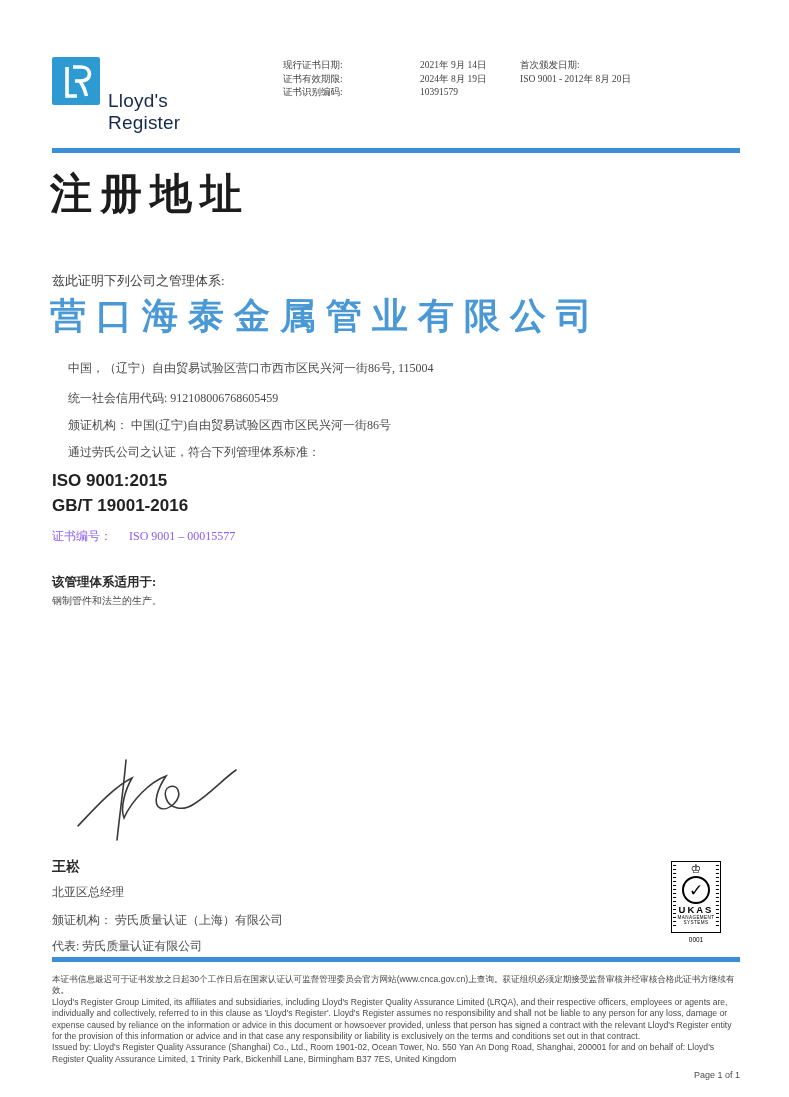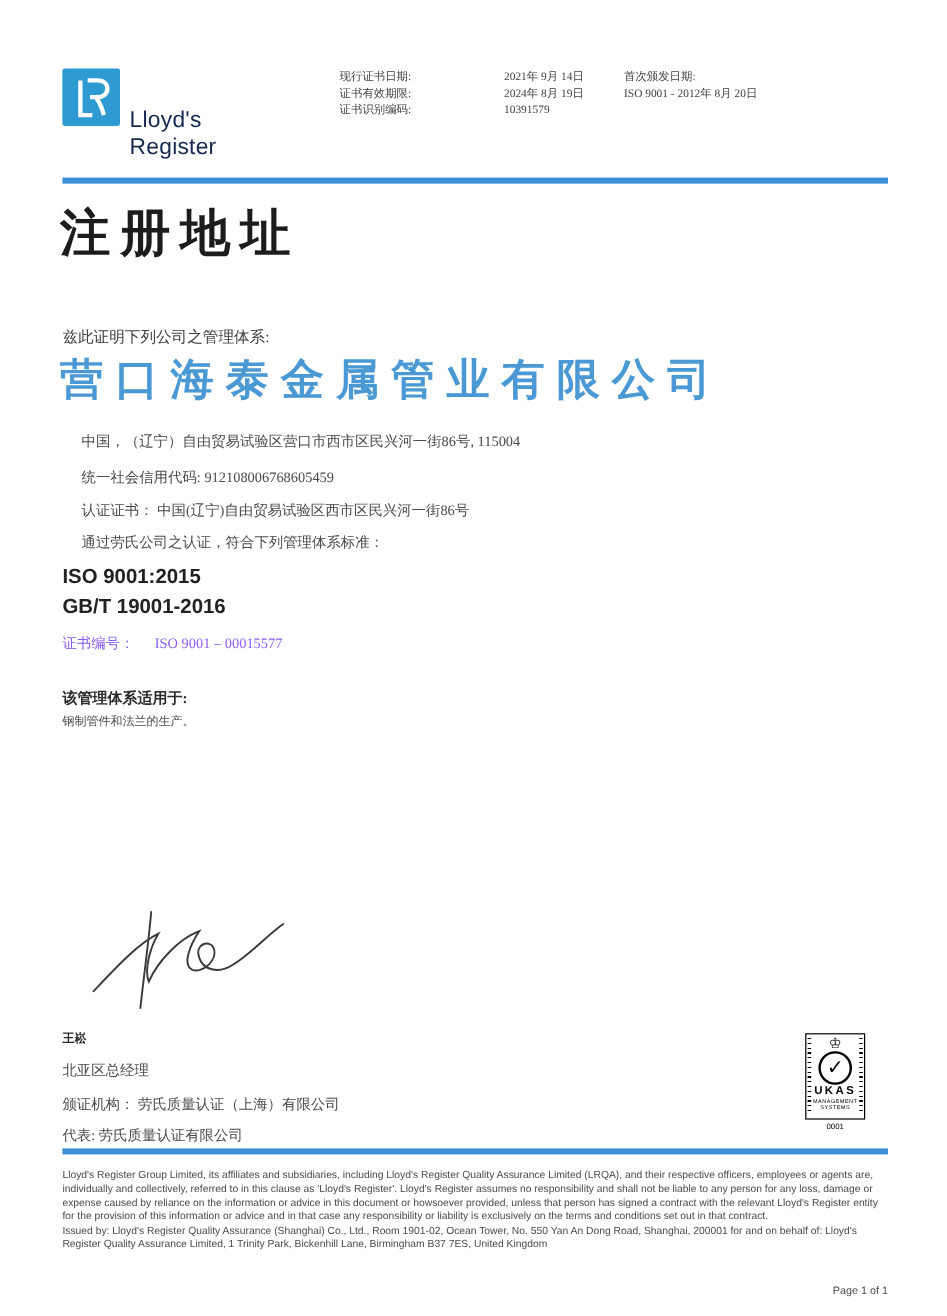--- a/index.html
+++ b/index.html
@@ -60,21 +60,21 @@
     font-family: "Liberation Sans", "DejaVu Sans", sans-serif;
     font-size: 17px; font-weight: bold; color: #222; line-height: 25px;
   }
   .cert-no { left: 52px; top: 528px; font-size: 12px; color: #8b5cf6; }
   .cert-no .lbl { margin-right: 14px; }
   .scope-head { left: 52px; top: 574px; font-size: 12.5px; font-weight: bold; color: #2b2b2b; }
   .scope-text { left: 52px; top: 594px; font-size: 10px; color: #4a4a4a; }
 
   
   .signature { left: 70px; top: 748px; }
-  .sig-name { left: 52px; top: 858px; font-size: 10px; font-weight: bold; color: #2b2b2b; }
+  .sig-name { left: 52px; top: 858px; font-size: 14px; font-weight: bold; color: #2b2b2b; }
   .sig-role { left: 52px; top: 884px; font-size: 12px; color: #4a4a4a; }
   .sig-issuer { left: 52px; top: 912px; font-size: 12px; color: #4a4a4a; }
   .sig-rep { left: 52px; top: 938px; font-size: 12px; color: #4a4a4a; }
 
   
   .ukas { left: 671px; top: 861px; width: 50px; text-align: center;
           font-family: "Liberation Sans", "DejaVu Sans", sans-serif; color: #000; }
   .ukas-box { position: relative; width: 50px; height: 72px; border: 1px solid #000;
               padding-top: 1px; background: #fff; }
   .ukas-ticks { position: absolute; top: 3px; bottom: 3px; width: 3px;
@@ -142,21 +142,21 @@
   </div>
 
   <div class="abs rule rule-top"></div>
 
   <div class="abs doc-title">注册地址</div>
   <div class="abs intro">兹此证明下列公司之管理体系:</div>
   <div class="abs company">营口海泰金属管业有限公司</div>
 
   <div class="abs detail d1">中国，（辽宁）自由贸易试验区营口市西市区民兴河一街86号, 115004</div>
   <div class="abs detail d2">统一社会信用代码: 912108006768605459</div>
-  <div class="abs detail d3">认证证书： 中国(辽宁)自由贸易试验区西市区民兴河一街86号</div>
+  <div class="abs detail d3">颁证机构： 中国(辽宁)自由贸易试验区西市区民兴河一街86号</div>
   <div class="abs detail d4">通过劳氏公司之认证，符合下列管理体系标准：</div>
 
   <div class="abs standards">
     <div>ISO 9001:2015</div>
     <div>GB/T 19001-2016</div>
   </div>
 
   <div class="abs cert-no">
     <span class="lbl">证书编号：</span>
     <span>ISO 9001 – 00015577</span>
@@ -190,18 +190,19 @@
       <div class="ukas-word">UKAS</div>
       <div class="ukas-sub">MANAGEMENT</div>
       <div class="ukas-sub">SYSTEMS</div>
     </div>
     <div class="ukas-num">0001</div>
   </div>
 
   <div class="abs rule rule-bottom"></div>
 
   <div class="abs footer">
+    <p>本证书信息最迟可于证书发放之日起30个工作日后在国家认证认可监督管理委员会官方网站(www.cnca.gov.cn)上查询。获证组织必须定期接受监督审核并经审核合格此证书方继续有效。</p>
     <p>Lloyd's Register Group Limited, its affiliates and subsidiaries, including Lloyd's Register Quality Assurance Limited (LRQA), and their respective officers, employees or agents are, individually and collectively, referred to in this clause as 'Lloyd's Register'. Lloyd's Register assumes no responsibility and shall not be liable to any person for any loss, damage or expense caused by reliance on the information or advice in this document or howsoever provided, unless that person has signed a contract with the relevant Lloyd's Register entity for the provision of this information or advice and in that case any responsibility or liability is exclusively on the terms and conditions set out in that contract.</p>
     <p>Issued by: Lloyd's Register Quality Assurance (Shanghai) Co., Ltd., Room 1901-02, Ocean Tower, No. 550 Yan An Dong Road, Shanghai, 200001 for and on behalf of: Lloyd's Register Quality Assurance Limited, 1 Trinity Park, Bickenhill Lane, Birmingham B37 7ES, United Kingdom</p>
   </div>
   <div class="abs page-num">Page 1 of 1</div>
 
 </div>
 
 </body></html>

